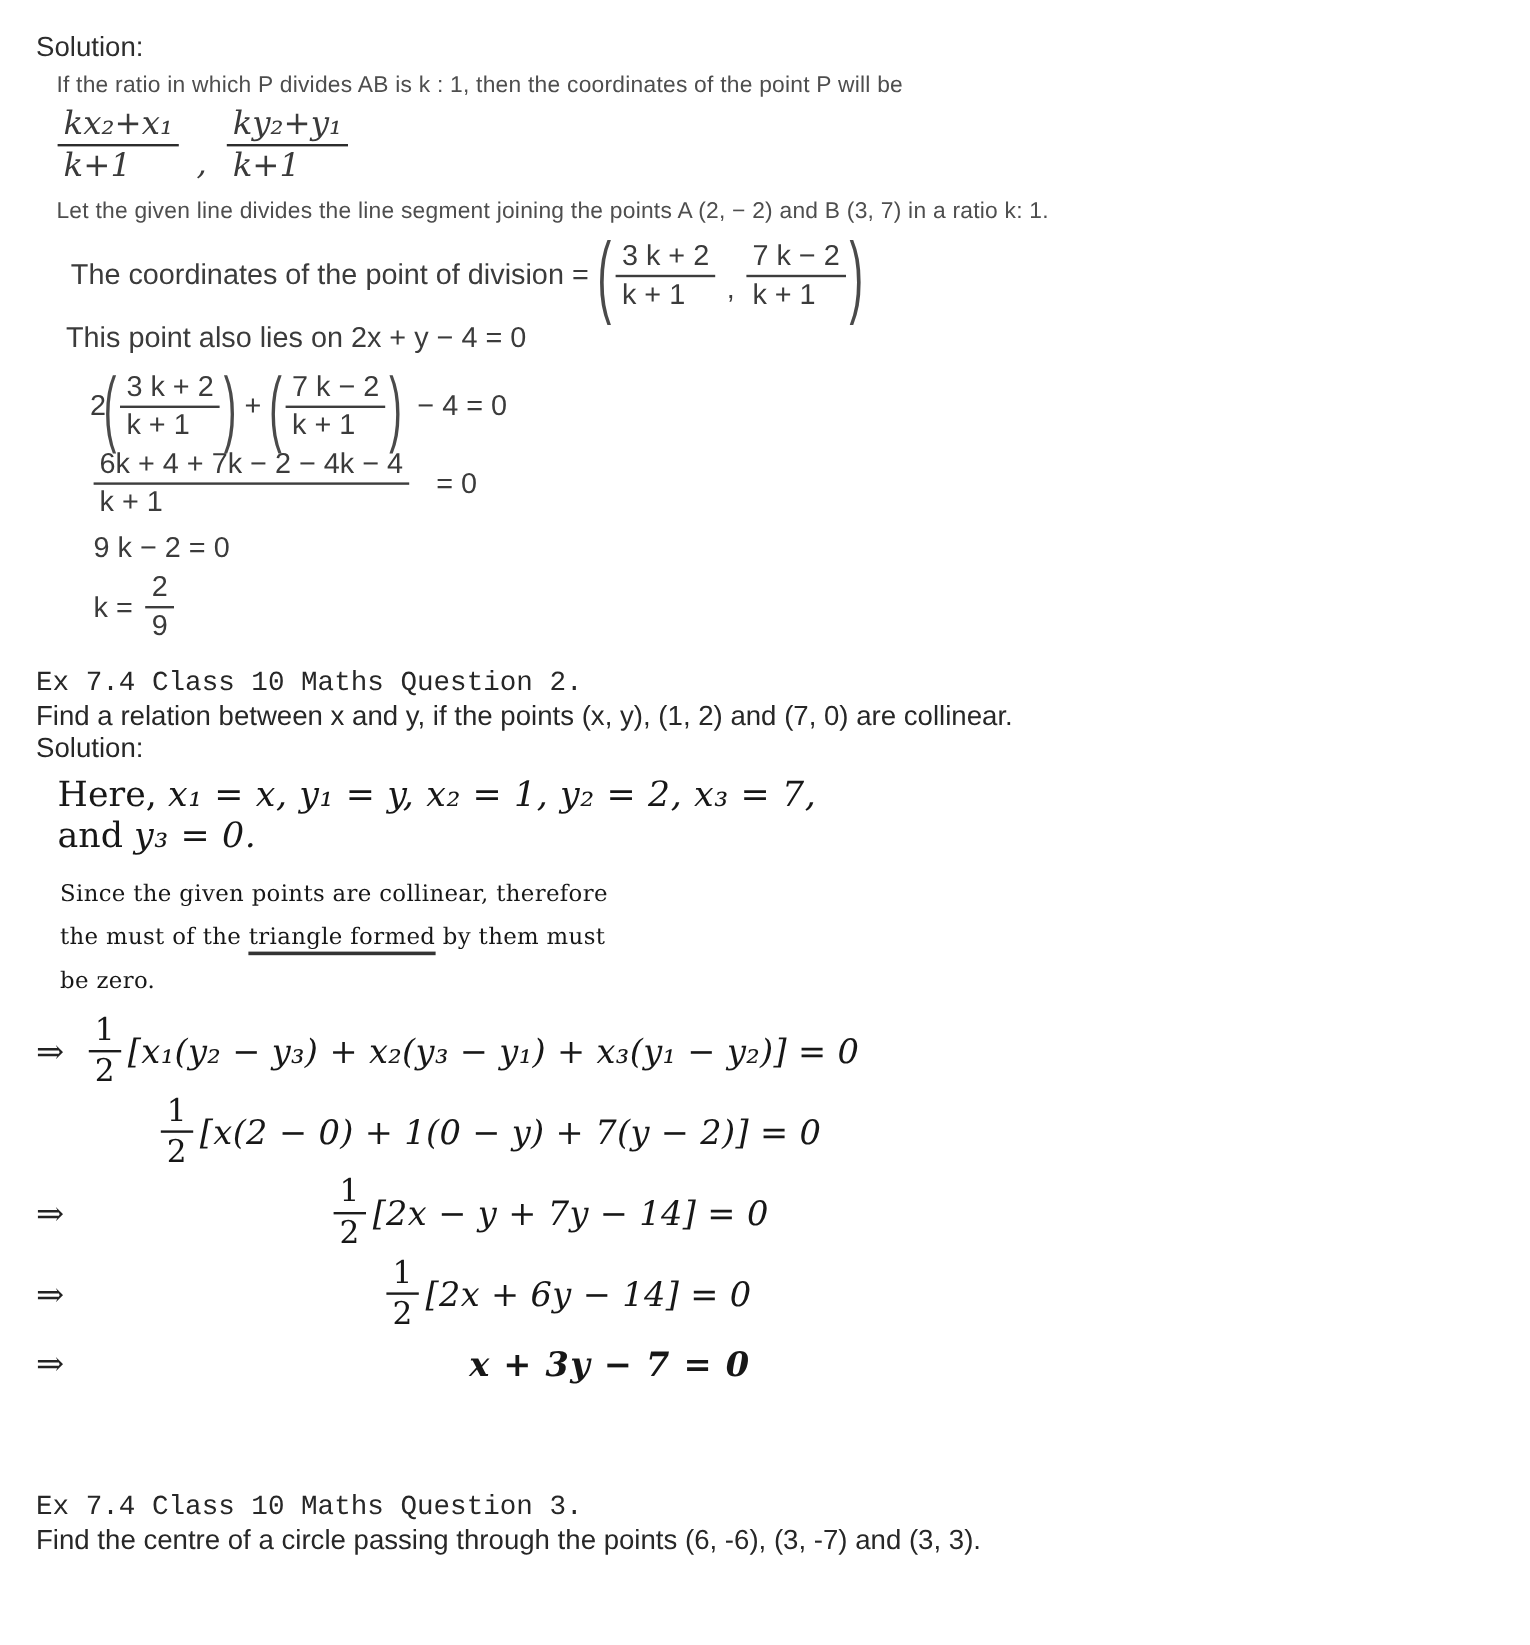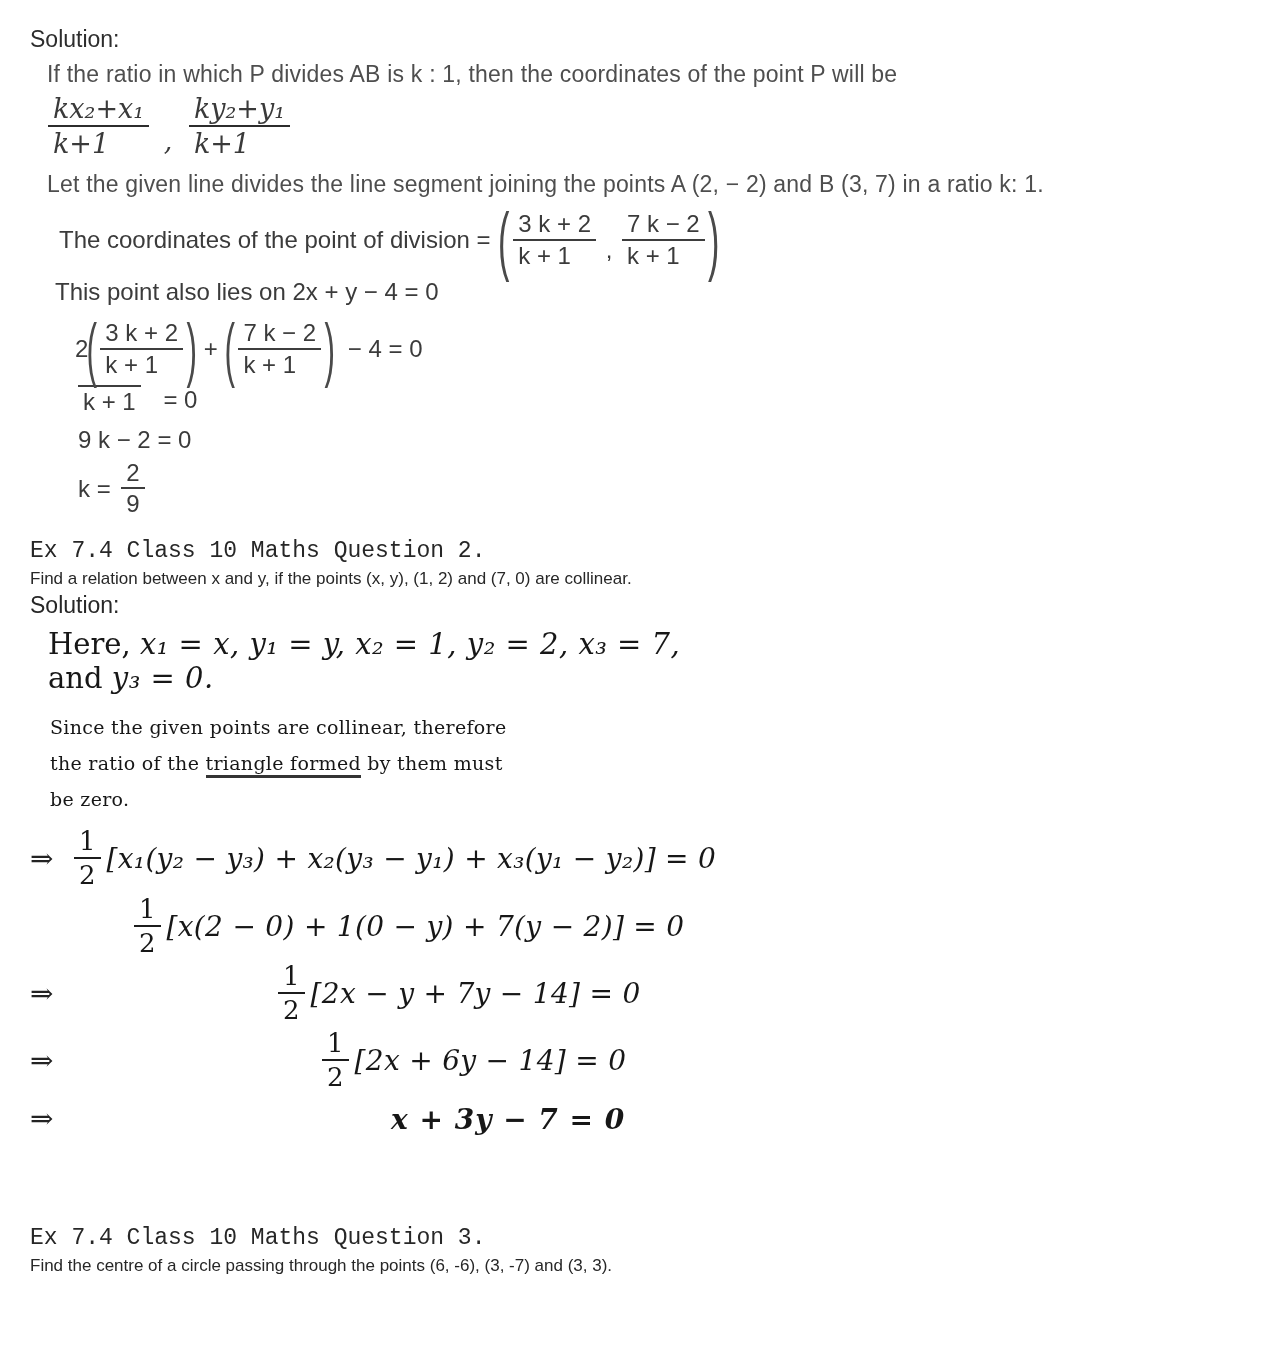--- a/index.html
+++ b/index.html
@@ -12,21 +12,21 @@
   }
   .page { padding: 26px 30px 0 30px; }
 
   
   .frac { display: inline-block; vertical-align: middle; text-align: left; line-height: 1.12; }
   .frac .num { display: block; padding: 0 5px 1px 5px; }
   .frac .den { display: block; border-top: 2px solid #3d3d3d; padding: 2px 5px 0 5px; }
 
   
   .sol-label { font-size: 23px; color: #2d2d2d; }
-  .scan-text { font-size: 23px; color: #4e4e4e; margin: 8px 0 0 17px; letter-spacing: 0.2px; }
+  .scan-text { font-size: 19px; color: #4e4e4e; margin: 8px 0 0 17px; letter-spacing: 0.2px; }
   .latex-formula {
     margin: 6px 0 0 18px; font-size: 27px; color: #3a3a3a;
     font-family: "DejaVu Serif", serif; font-style: italic;
   }
   .latex-formula .frac .den { border-top: 2px solid #2c2c2c; }
   .low-comma { display: inline-block; vertical-align: -16px; margin: 0 8px 0 6px; }
 
   .scan-eq-line { font-size: 24px; color: #3b3b3b; margin: 10px 0 0 25px; }
   .scan-eq-line .frac, .scan-eq { font-size: 24px; }
   .bp {
@@ -37,21 +37,21 @@
   }
   .bp-sm { font-size: 70px; }
   .mid-comma { display: inline-block; vertical-align: -12px; margin: 0 3px; }
   .scan-eq { color: #3b3b3b; margin: 14px 0 0 45px; }
   .eq-op { vertical-align: middle; margin: 0 4px; }
   .eq-suffix { vertical-align: middle; margin-left: 10px; }
   .eq-coeff { vertical-align: middle; margin-right: 2px; }
 
   
   .q-title { font-size: 23px; color: #272727; margin-top: 20px; line-height: 27px; font-family: Liberation Mono, monospace; }
-  .q-prompt { font-size: 17px; color: #272727; line-height: 27px; }
+  .q-prompt { font-size: 23px; color: #272727; line-height: 27px; }
   .q-sol-label { font-size: 23px; color: #272727; line-height: 27px; }
 
   
   .serif-block { font-family: "DejaVu Serif", serif; color: #171717; }
   .given-block { margin: 8px 0 0 18px; font-size: 29px; line-height: 34px; }
   .g-math { font-style: italic; letter-spacing: 0.5px; }
   .para-block { margin: 14px 0 0 20px; font-size: 19px; line-height: 36px; letter-spacing: 0.3px; width: 640px; }
   .u-rough { border-bottom: 3px solid #343434; padding-bottom: 1px; }
 
   .steps { margin-top: 10px; }
@@ -126,20 +126,21 @@
       <span class="frac">
         <span class="num">7 k − 2</span>
         <span class="den">k + 1</span>
       </span>
       <span class="bp bp-sm">)</span>
       <span class="eq-suffix">− 4 = 0</span>
     </div>
 
     <div class="scan-eq" style="margin-top:6px; margin-left:48px;">
       <span class="frac">
+        <span class="num">6k + 4 + 7k − 2 − 4k − 4</span>
         <span class="den">k + 1</span>
       </span>
       <span class="eq-suffix" style="margin-left:16px;">= 0</span>
     </div>
 
     <div class="scan-eq" style="margin-top:10px; margin-left:48px;">9 k − 2 = 0</div>
 
     <div class="scan-eq" style="margin-top:6px; margin-left:48px;">
       <span class="eq-op" style="margin-left:0;">k =</span>
       <span class="frac">
@@ -154,21 +155,21 @@
     <div class="q-prompt">Find a relation between x and y, if the points (x, y), (1, 2) and (7, 0) are collinear.</div>
     <div class="q-sol-label">Solution:</div>
 
     <div class="serif-block given-block">
       <div><span>Here, </span><span class="g-math">x₁ = x, y₁ = y, x₂ = 1, y₂ = 2, x₃ = 7,</span></div>
       <div><span>and </span><span class="g-math">y₃ = 0.</span></div>
     </div>
 
     <div class="serif-block para-block">
       <div>Since the given points are collinear, therefore</div>
-      <div><span>the ratio of the </span><span class="u-rough">triangle formed</span><span> by them must</span></div>
+      <div><span>the must of the </span><span class="u-rough">triangle formed</span><span> by them must</span></div>
       <div>be zero.</div>
     </div>
 
     <div class="steps serif-block">
       <div class="step step-0">
         <span class="arrow">⇒</span><span class="eqgroup"><span class="frac sfrac"><span class="num">1</span><span class="den">2</span></span><span class="body">[x₁(y₂ − y₃) +  x₂(y₃ − y₁) + x₃(y₁ − y₂)] = 0</span></span>
       </div>
       <div class="step step-1">
         <span class="arrow"></span><span class="eqgroup"><span class="frac sfrac"><span class="num">1</span><span class="den">2</span></span><span class="body">[x(2 − 0) +  1(0 − y) + 7(y − 2)] = 0</span></span>
       </div>

